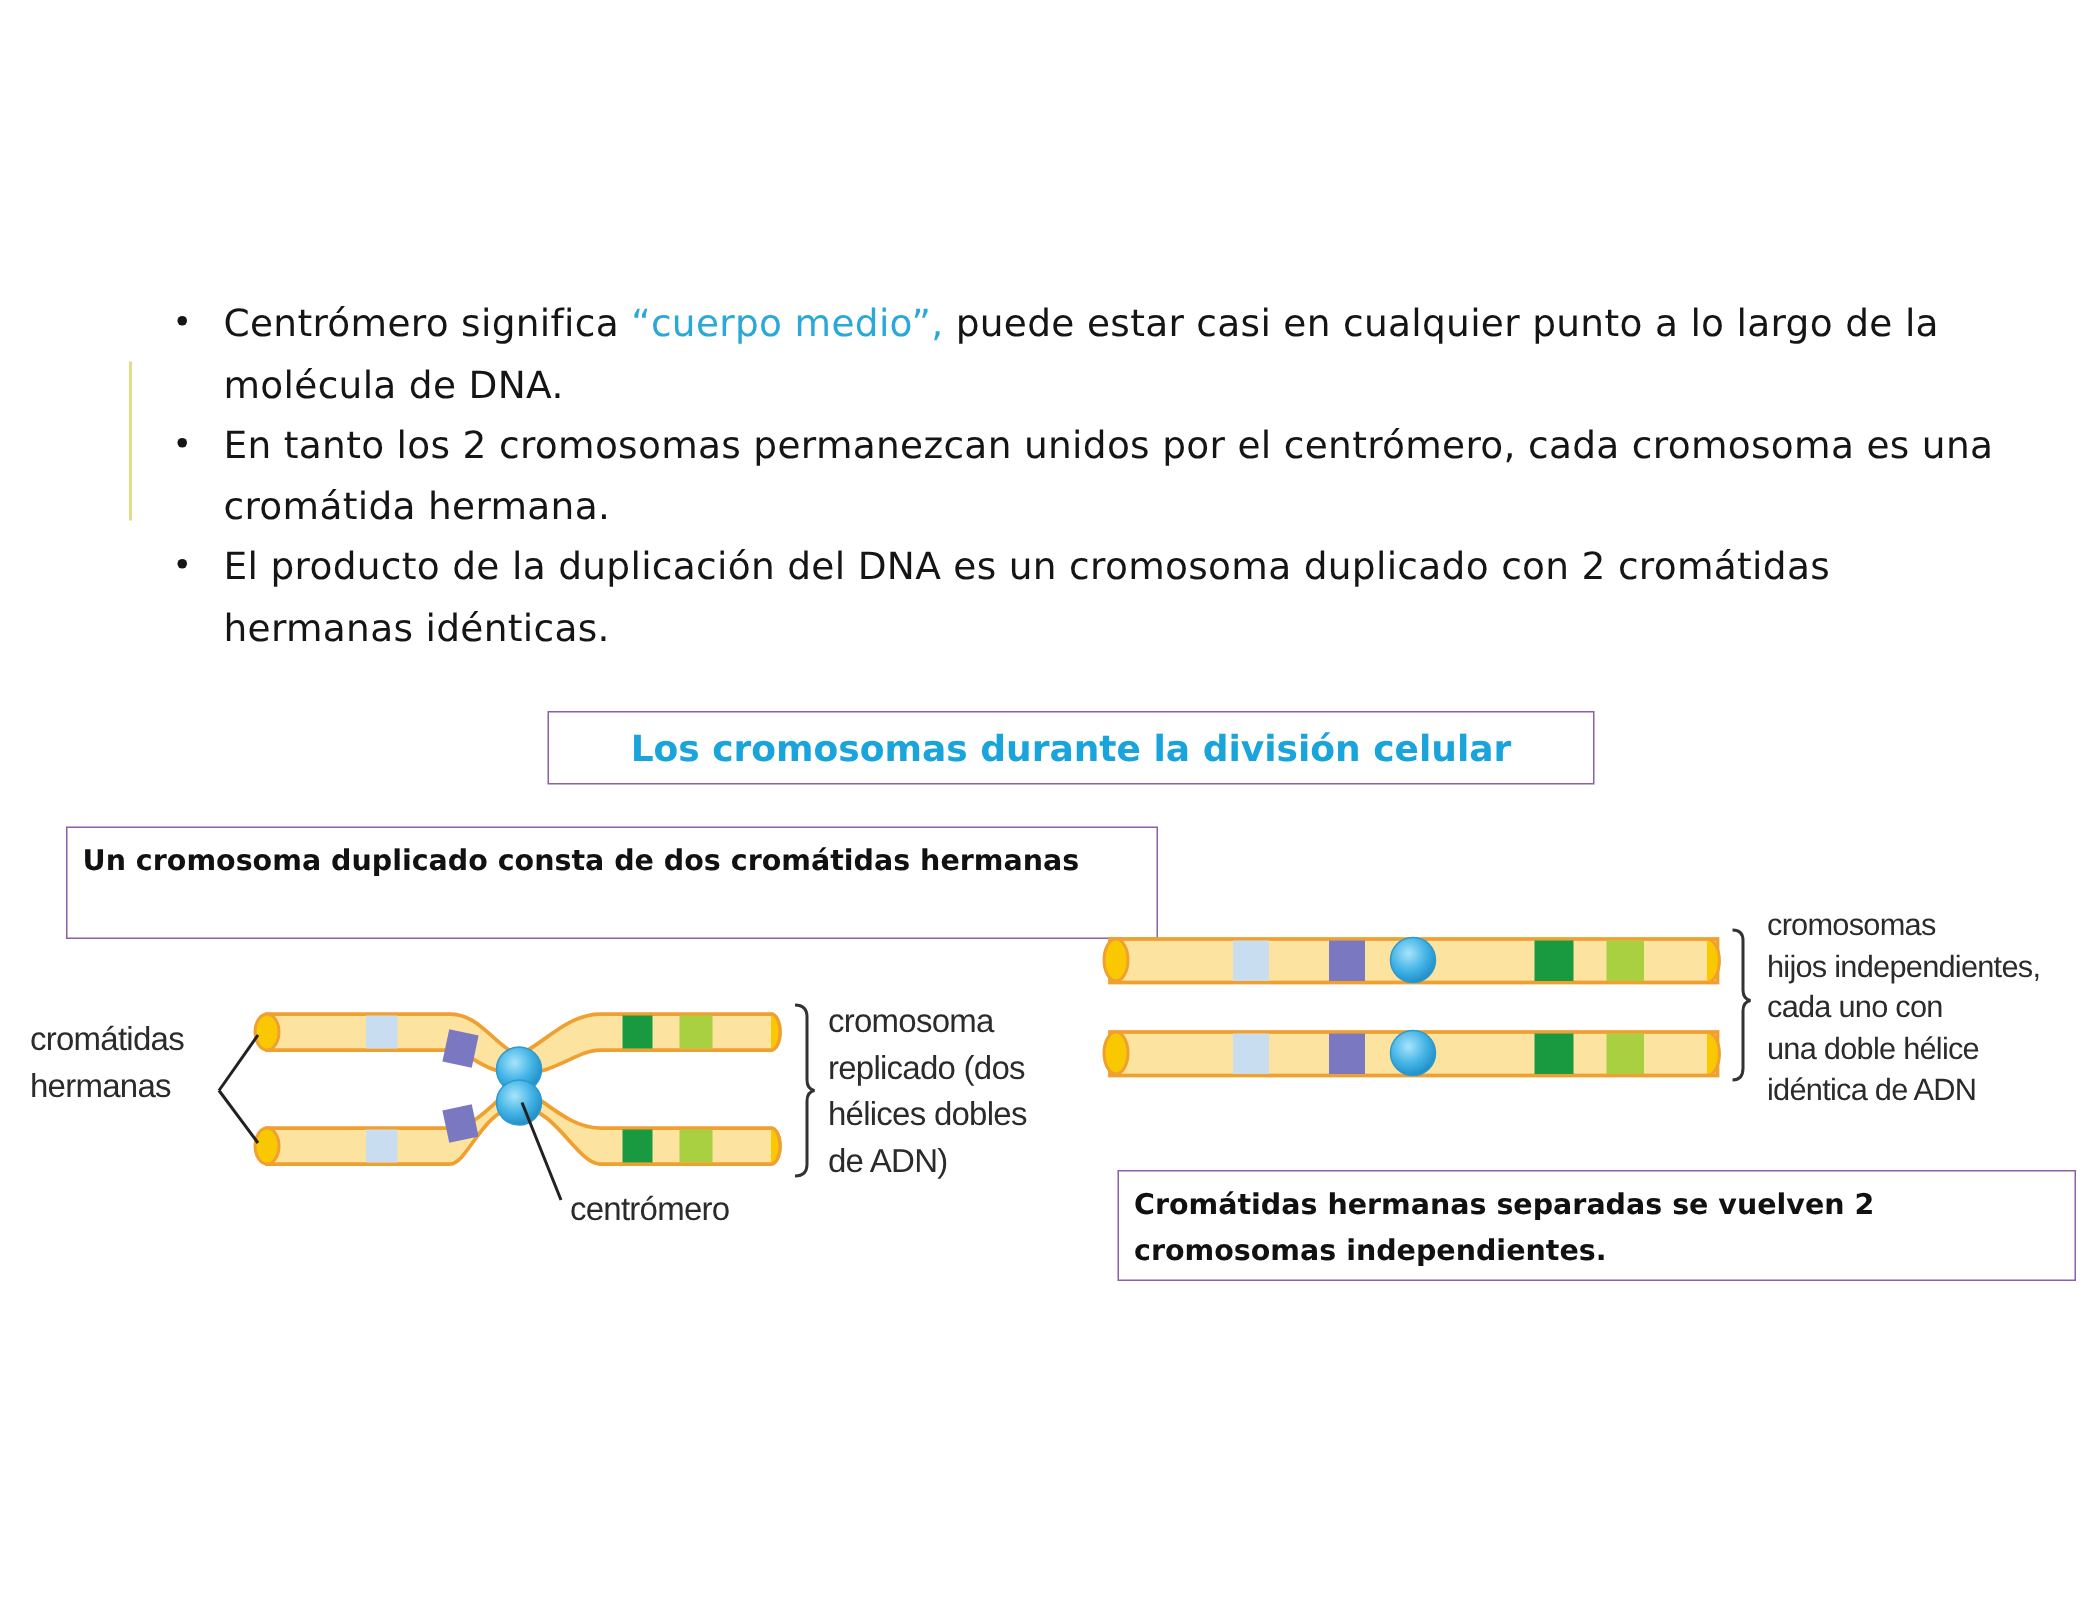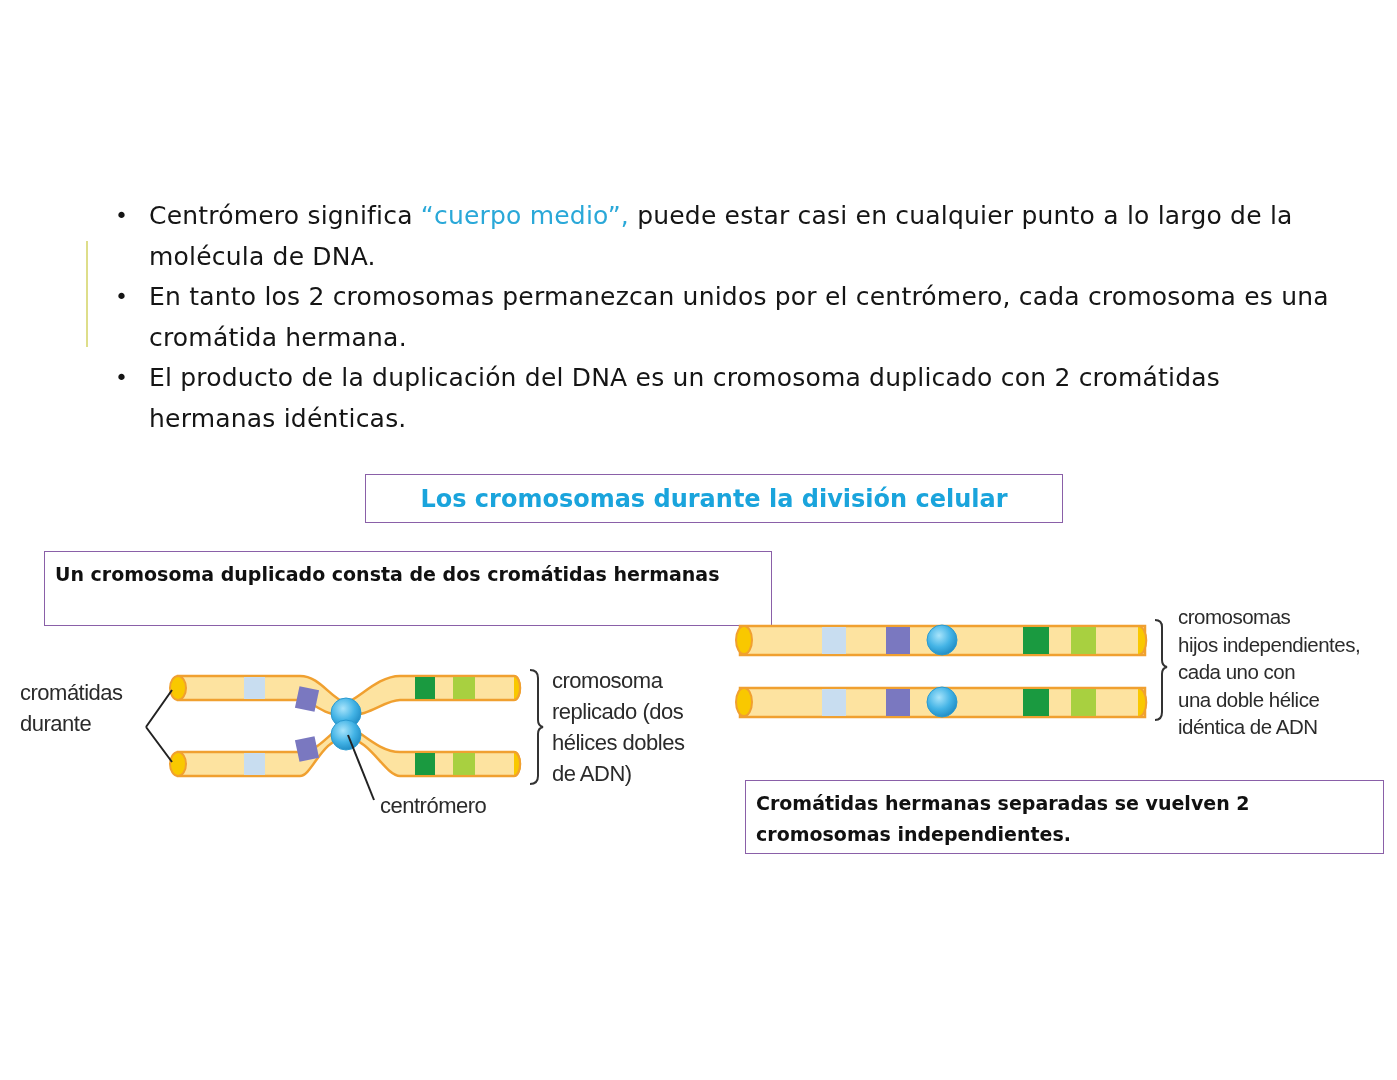--- a/index.html
+++ b/index.html
@@ -113,21 +113,21 @@
     <rect x="886" y="689" width="24" height="27" fill="#7a78c0"></rect>
     <rect x="1023" y="689" width="26" height="27" fill="#1a9a40"></rect>
     <rect x="1071" y="689" width="25" height="27" fill="#a8d040"></rect>
     <circle cx="942" cy="702" r="15" fill="url(#cen)" stroke="#2a9ad0" stroke-width="1"></circle>
   </g>
   <path d="M1155,620 Q1162,620 1162,627 L1162,660 Q1162,666 1167,667 Q1162,668 1162,674 L1162,712 Q1162,720 1155,720" stroke="#333" stroke-width="2" fill="none"></path>
 </svg>
 
 <div class="fig-label" style="left:20px; top:677px;">
   <div>cromátidas</div>
-  <div>durante</div>
+  <div>hermanas</div>
 </div>
 <div class="fig-label" style="left:552px; top:665px;">
   <div>cromosoma</div>
   <div>replicado (dos</div>
   <div>hélices dobles</div>
   <div>de ADN)</div>
 </div>
 <div class="fig-label" style="left:380px; top:790px;">centrómero</div>
 
 <div class="fig-label-r" style="left:1178px; top:603px;">

